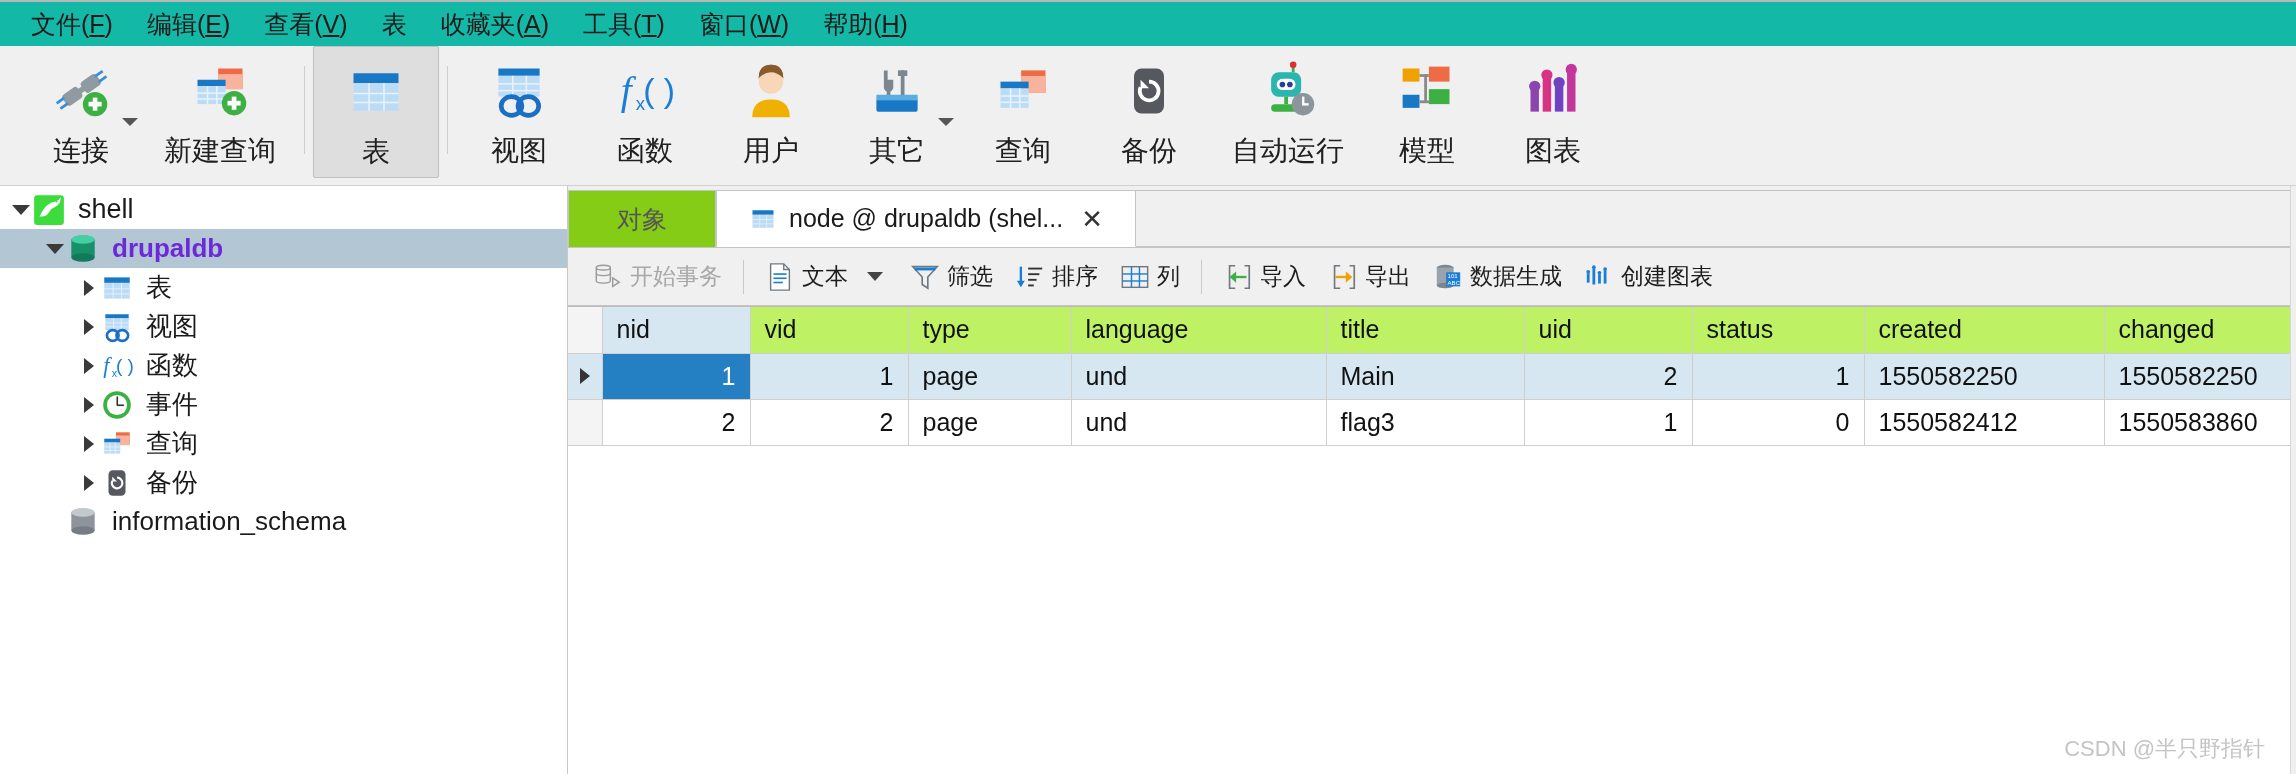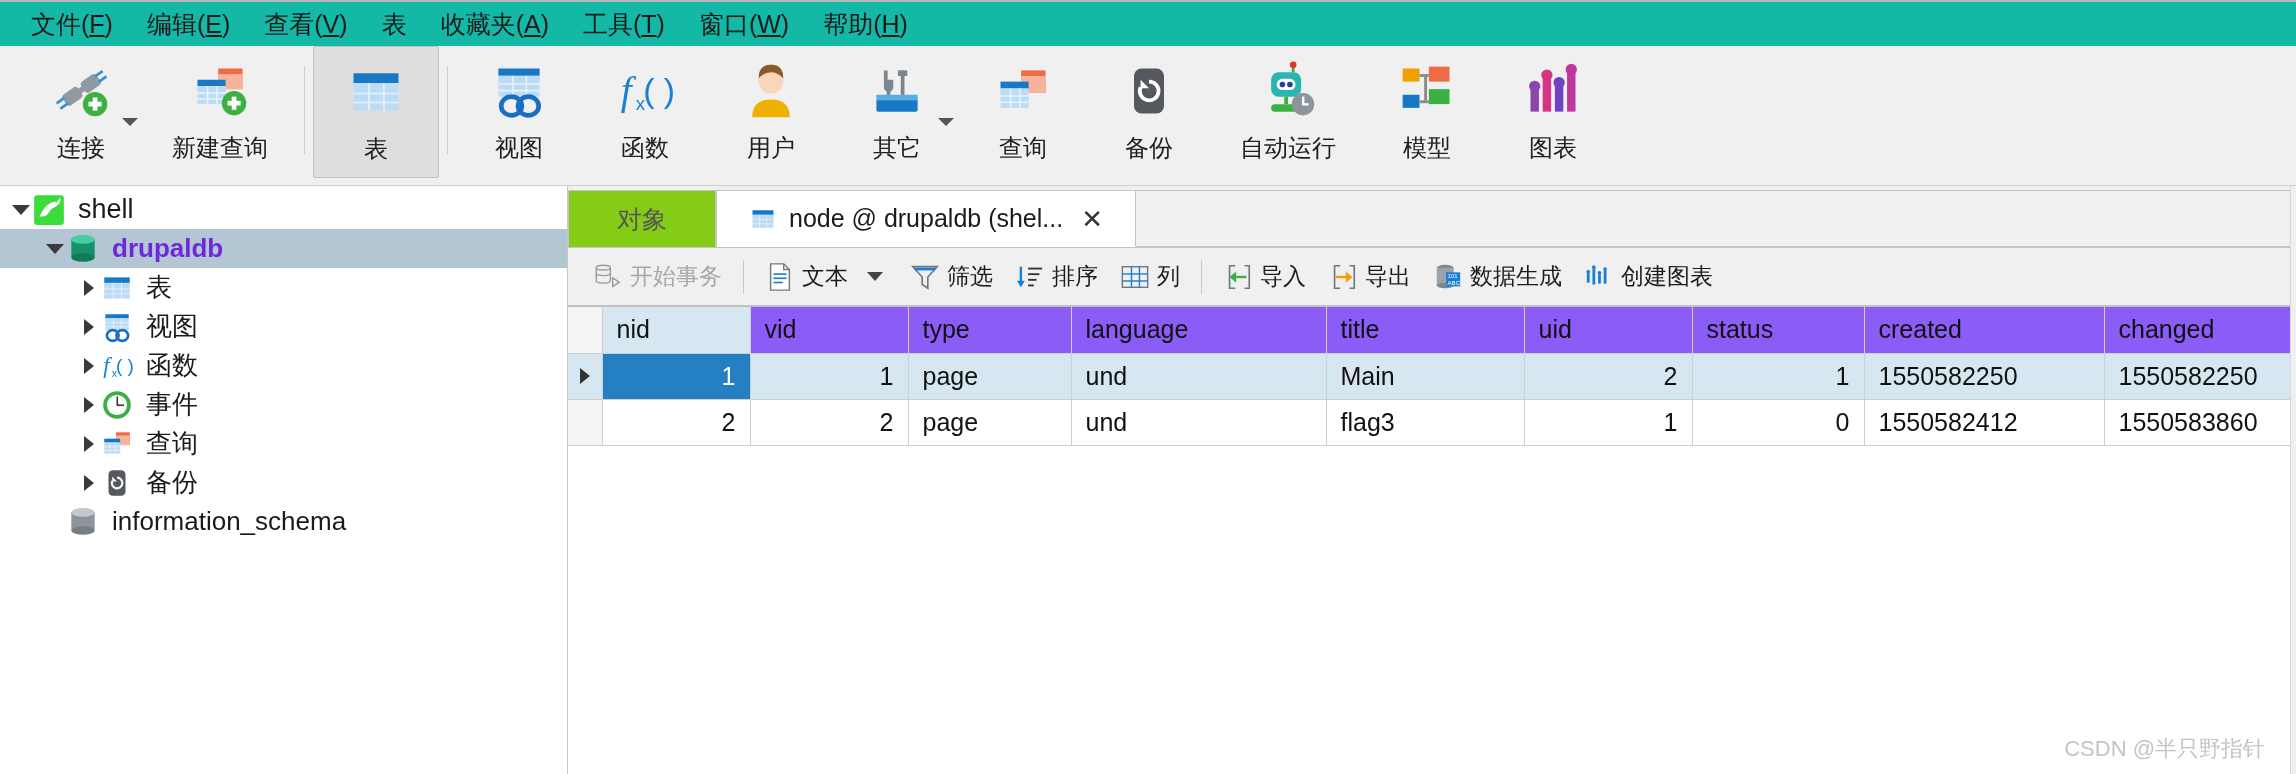--- a/index.html
+++ b/index.html
@@ -58,21 +58,21 @@
     border: 1px solid #c0c0c0;
     border-radius: 2px;
   }
   .tb-icon {
     width: 60px; height: 62px;
     position: relative;
     display: block;
   }
   .tb-label {
     margin-top: 10px;
-    font-size: 24px;
+    font-size: 28px;
     color: #202020;
     white-space: nowrap;
   }
   .tb-sep {
     width: 1px; height: 88px;
     background: #cfcfcf;
     margin: 20px 8px 0 8px;
     flex: 0 0 auto;
   }
   .tb-caret {
@@ -220,21 +220,21 @@
     font-size: 25px;
     font-weight: normal;
     padding: 0 14px;
     height: 46px;
     text-align: left;
     color: #111;
     overflow: hidden;
     white-space: nowrap;
     margin-top: 37px;
   }
-  table.dg th { background: #8b5cf6; border-top: none; }
+  table.dg th { background: #bef264; border-top: none; }
   table.dg th.hl { background: #d6e7f2; }
   table.dg th.gutter, table.dg td.gutter {
     width: 34px; padding: 0; background: #f4f4f4;
     text-align: center;
   }
   table.dg tr.sel td { background: #d6e7f2; }
   table.dg td.num, table.dg th.num { text-align: right; }
   table.dg tr.sel td.cursor {
     background: #2580c3; color: #ffffff;
   }

